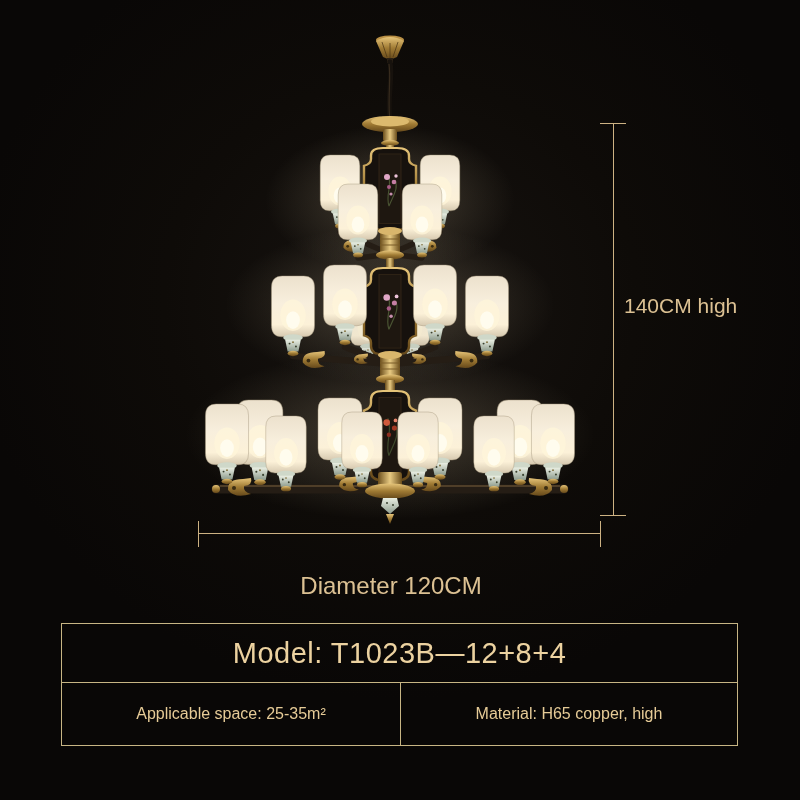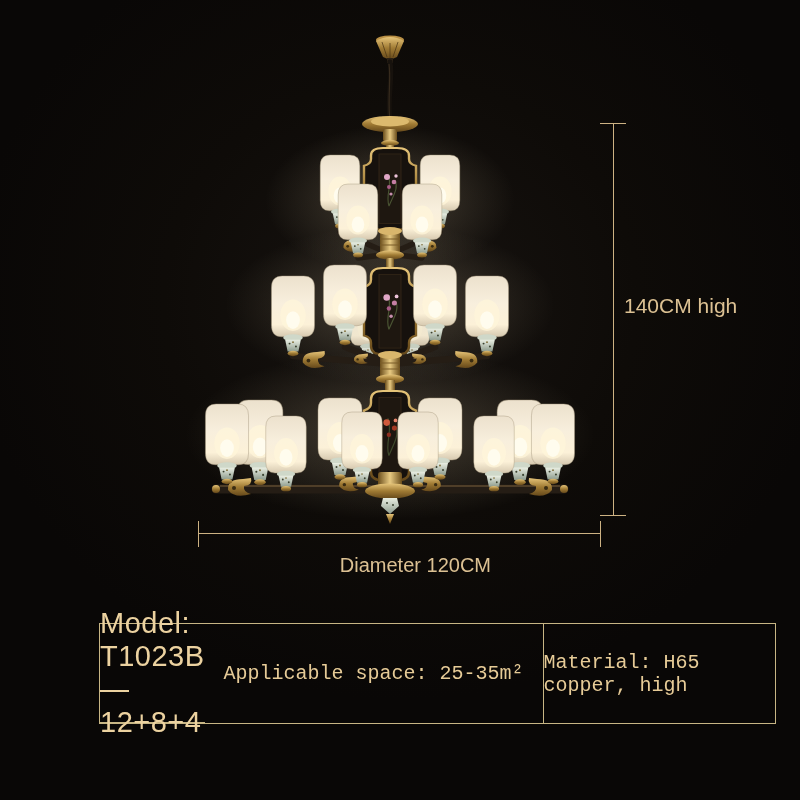--- a/index.html
+++ b/index.html
@@ -10,32 +10,32 @@
     padding-left:36px;
   }
   .chandelier-svg{position:absolute;left:0;top:0;width:800px;height:800px;}
   .dim{position:absolute;background:#cdb283;}
   .dim-vline{left:613px;top:123px;width:1px;height:393px;}
   .dim-htick{width:26px;height:1px;}
   .dim-hline{left:198px;top:533px;width:403px;height:1px;}
   .dim-vtick{width:1px;height:26px;}
   .anno{position:absolute;color:#dcc193;white-space:nowrap;}
   .height-label{left:624px;top:294px;font-size:21px;}
-  .diameter-label{left:291px;top:554px;width:200px;text-align:right;font-size:20px;}
+  .diameter-label{left:291px;top:572px;width:200px;text-align:center;font-size:24px;}
   .spec-table{
-    position:absolute;left:61px;top:623px;width:677px;height:101px;
-    box-sizing:border-box;border:1px solid #c7b584;display:flex;flex-direction:row;margin-left:38px;
+    position:absolute;left:61px;top:623px;width:677px;height:123px;
+    box-sizing:border-box;border:1px solid #c7b584;display:flex;flex-direction:column;
   }
   .spec-model{
     flex:0 0 58px;border-bottom:1px solid #c7b584;
     display:flex;align-items:center;justify-content:center;
     color:#ecd2a0;font-size:29px;letter-spacing:.5px;
   }
   .spec-cells{flex:1 1 auto;display:flex;}
-  .spec-cell{display:flex;align-items:center;justify-content:center;color:#e6cb97;font-size:20px;font-family:Liberation Mono, monospace;}
+  .spec-cell{display:flex;align-items:center;justify-content:center;color:#e6cb97;font-size:16px;}
   .spec-cell-left{flex:0 0 338px;border-right:1px solid #c7b584;}
   .spec-cell-right{flex:1 1 auto;}
 </style>
 </head>
 <body>
 
 <div class="stage">
 
   <svg class="chandelier-svg" viewBox="0 0 800 800" aria-hidden="true">
     <defs>

